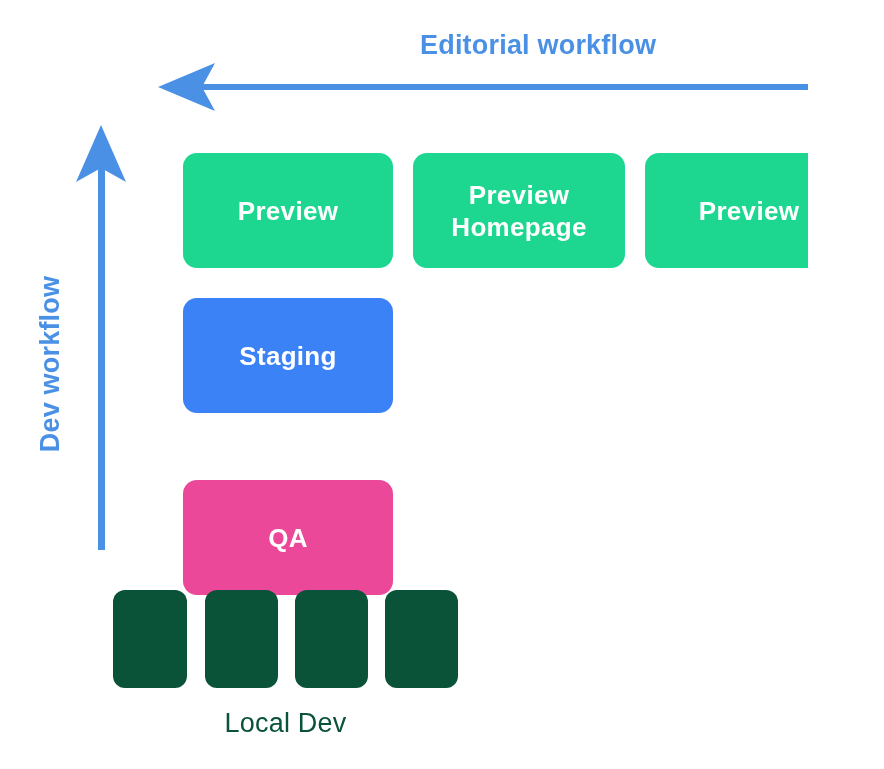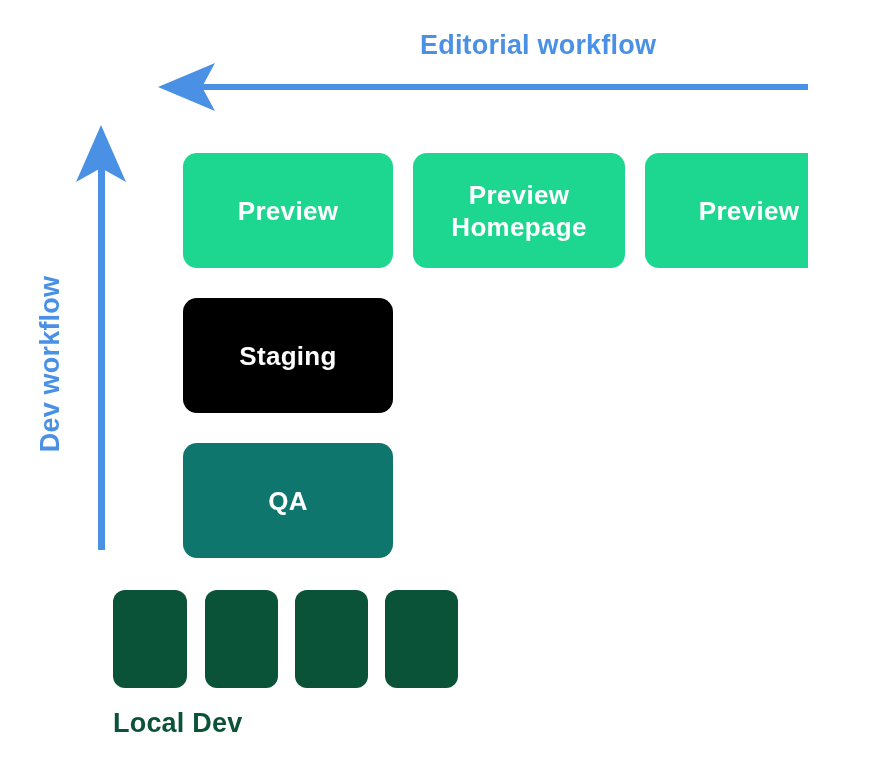--- a/index.html
+++ b/index.html
@@ -64,23 +64,23 @@
   }
   .ld-1 { left: 113px; width: 74px; }
   .ld-2 { left: 205px; width: 73px; }
   .ld-3 { left: 295px; width: 73px; }
   .ld-4 { left: 385px; width: 73px; }
 
   .local-dev-label {
     position: absolute;
     left: 113px; top: 708px;
     width: 345px;
-    text-align: left;
+    text-align: center;
     font-size: 27px;
-    font-weight: bold;
+    font-weight: normal;
     letter-spacing: 0.2px;
   }
 </style>
 </head>
 <body>
 
 <div class="canvas">
 
   <div class="axis-label editorial-label" style="color: rgb(74, 145, 229);">Editorial workflow</div>
 
@@ -106,25 +106,25 @@
       <span class="node-line">Homepage</span>
     </span>
   </div>
 
   <div class="node node-preview-all" style="background-color: rgb(29, 214, 143);">
     <span>
       <span class="node-line">Preview</span>
     </span>
   </div>
 
-  <div class="node node-staging" style="background-color: #000000;">
+  <div class="node node-staging" style="background-color: #3b82f6;">
     <span class="node-line">Staging</span>
   </div>
 
-  <div class="node node-qa" style="background-color: #0f766e;">
+  <div class="node node-qa" style="background-color: #ec4899; margin-top: 37px;">
     <span class="node-line">QA</span>
   </div>
 
   <div class="local-dev-box ld-1" style="background-color: rgb(10, 82, 56);"></div>
   <div class="local-dev-box ld-2" style="background-color: rgb(10, 82, 56);"></div>
   <div class="local-dev-box ld-3" style="background-color: rgb(10, 82, 56);"></div>
   <div class="local-dev-box ld-4" style="background-color: rgb(10, 82, 56);"></div>
 
   <div class="local-dev-label" style="color: rgb(10, 82, 56);">Local Dev</div>
 

